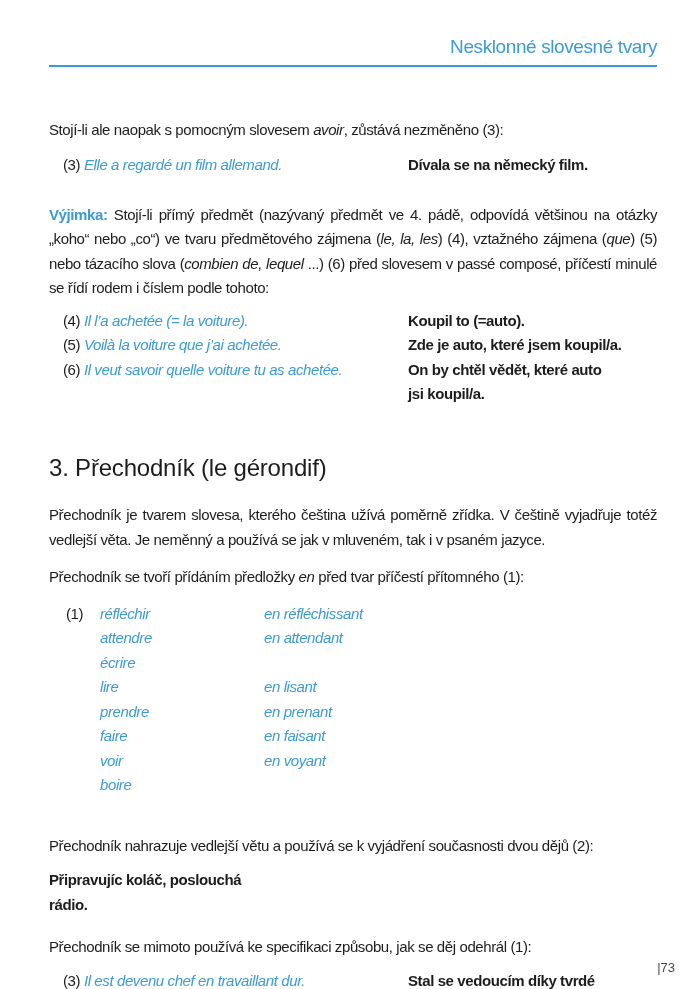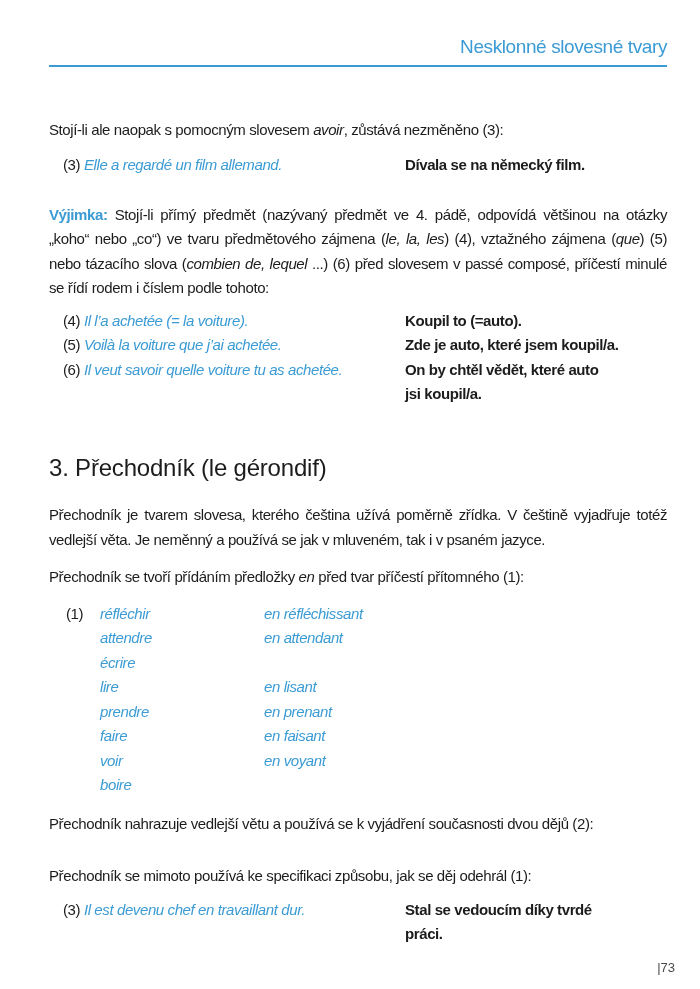--- a/index.html
+++ b/index.html
@@ -5,21 +5,21 @@
   :root{ --accent:#3b9bd4; --ink:#1c1c1c; }
   *{ margin:0; padding:0; box-sizing:border-box; }
   html,body{ background:#e9e9e9; }
   .page{
     position:relative;
     width:700px; height:989px;
     margin:0 auto;
     background:#ffffff;
     font-family:"Liberation Sans", sans-serif;
     color:var(--ink);
-    padding:36px 33px 0 49px;
+    padding:36px 43px 0 49px;
     overflow:hidden;
     letter-spacing:-0.4px;
   }
   
   .hdr-title{
     text-align:right;
     font-size:19px;
     color:var(--accent);
     line-height:1.15;
   }
@@ -31,21 +31,21 @@
   }
   
   .para{
     font-size:15px;
     line-height:24.5px;
   }
   .just{ text-align:justify; }
   .it{ font-style:italic; }
   .accent-bold{ color:var(--accent); font-weight:bold; }
   
-  .ex-row{ display:flex; font-size:15px; line-height:24.5px; }
+  .ex-row{ display:flex; font-size:15px; line-height:24.5px;justify-content:space-between; }
   .ex-fr{
     width:356px; padding-left:14px;
     color:var(--accent);
     white-space:pre-line;
   }
   .ex-num{ color:var(--ink); font-style:normal; }
   .ex-fr .fr-text{ font-style:italic; }
   .ex-cz{
     width:249px;
     font-weight:bold;
@@ -74,21 +74,21 @@
   }
   
   .mt-intro{ margin-top:51px; }
   .mt-ex3{ margin-top:11px; }
   .mt-vyjimka{ margin-top:25px; }
   .mt-ex456{ margin-top:8px; }
   .mt-heading{ margin-top:47px; }
   .mt-secp1{ margin-top:22px; }
   .mt-secp2{ margin-top:13px; }
   .mt-verbs{ margin-top:12px; }
-  .mt-usage1{ margin-top:14px; }
+  .mt-usage1{ margin-top:36px; }
   .mt-usage1ex{ margin-top:10px; }
   .mt-usage2{ margin-top:18px; }
   .mt-usage2ex{ margin-top:9px; }
 </style>
 </head>
 <body>
 
 <div class="page">
 
   <header>
@@ -162,20 +162,22 @@
       <span class="verb-ger">en voyant</span>
     </div>
     <div class="verb-row">
       <span class="verb-num"></span>
       <span class="verb-inf">boire</span>
     </div>
   </div>
 
   <p class="para mt-usage1">Přechodník nahrazuje vedlejší větu a používá se k vyjádření současnosti dvou dějů (2):</p>
   <div class="ex-row mt-usage1ex">
+    <div class="ex-cz">Připravujíc koláč, poslouchá
+rádio.</div>
   </div>
 
   <p class="para mt-usage2">Přechodník se mimoto používá ke specifikaci způsobu, jak se děj odehrál (1):</p>
   <div class="ex-row mt-usage2ex">
     <div class="ex-fr"><span class="ex-num">(3) </span><span class="fr-text">Il est devenu chef en travaillant dur.</span></div>
     <div class="ex-cz">Stal se vedoucím díky tvrdé
 práci.</div>
   </div>
 
   <div class="page-num">|73</div>

